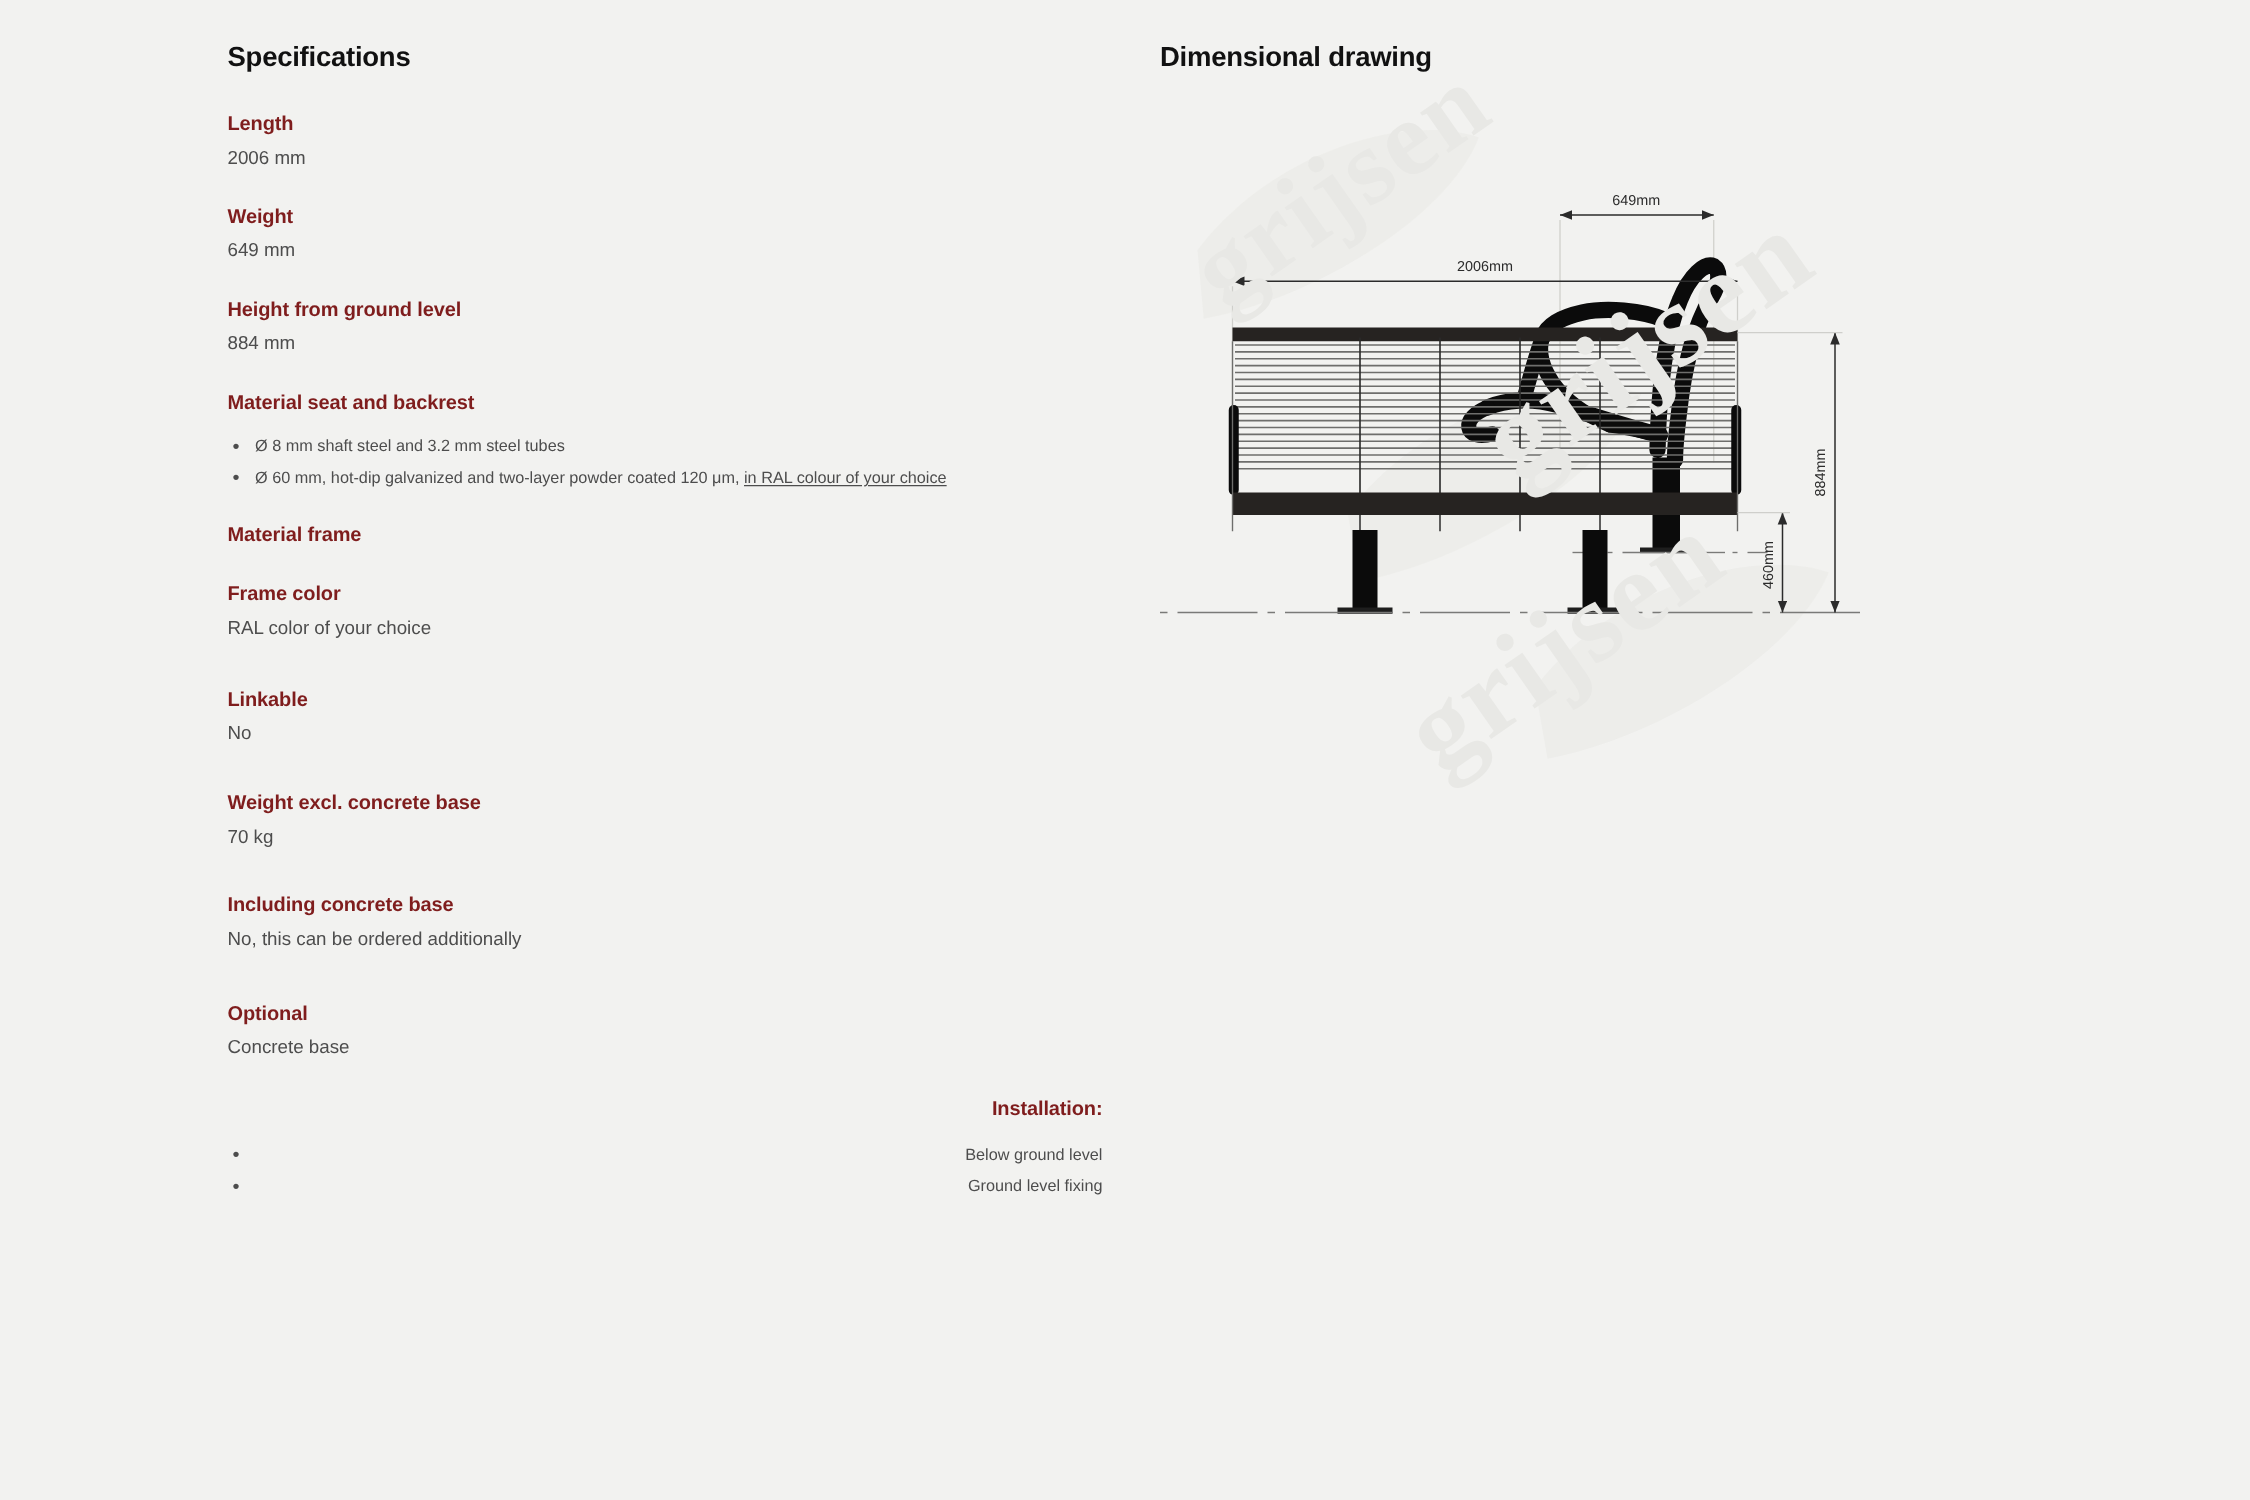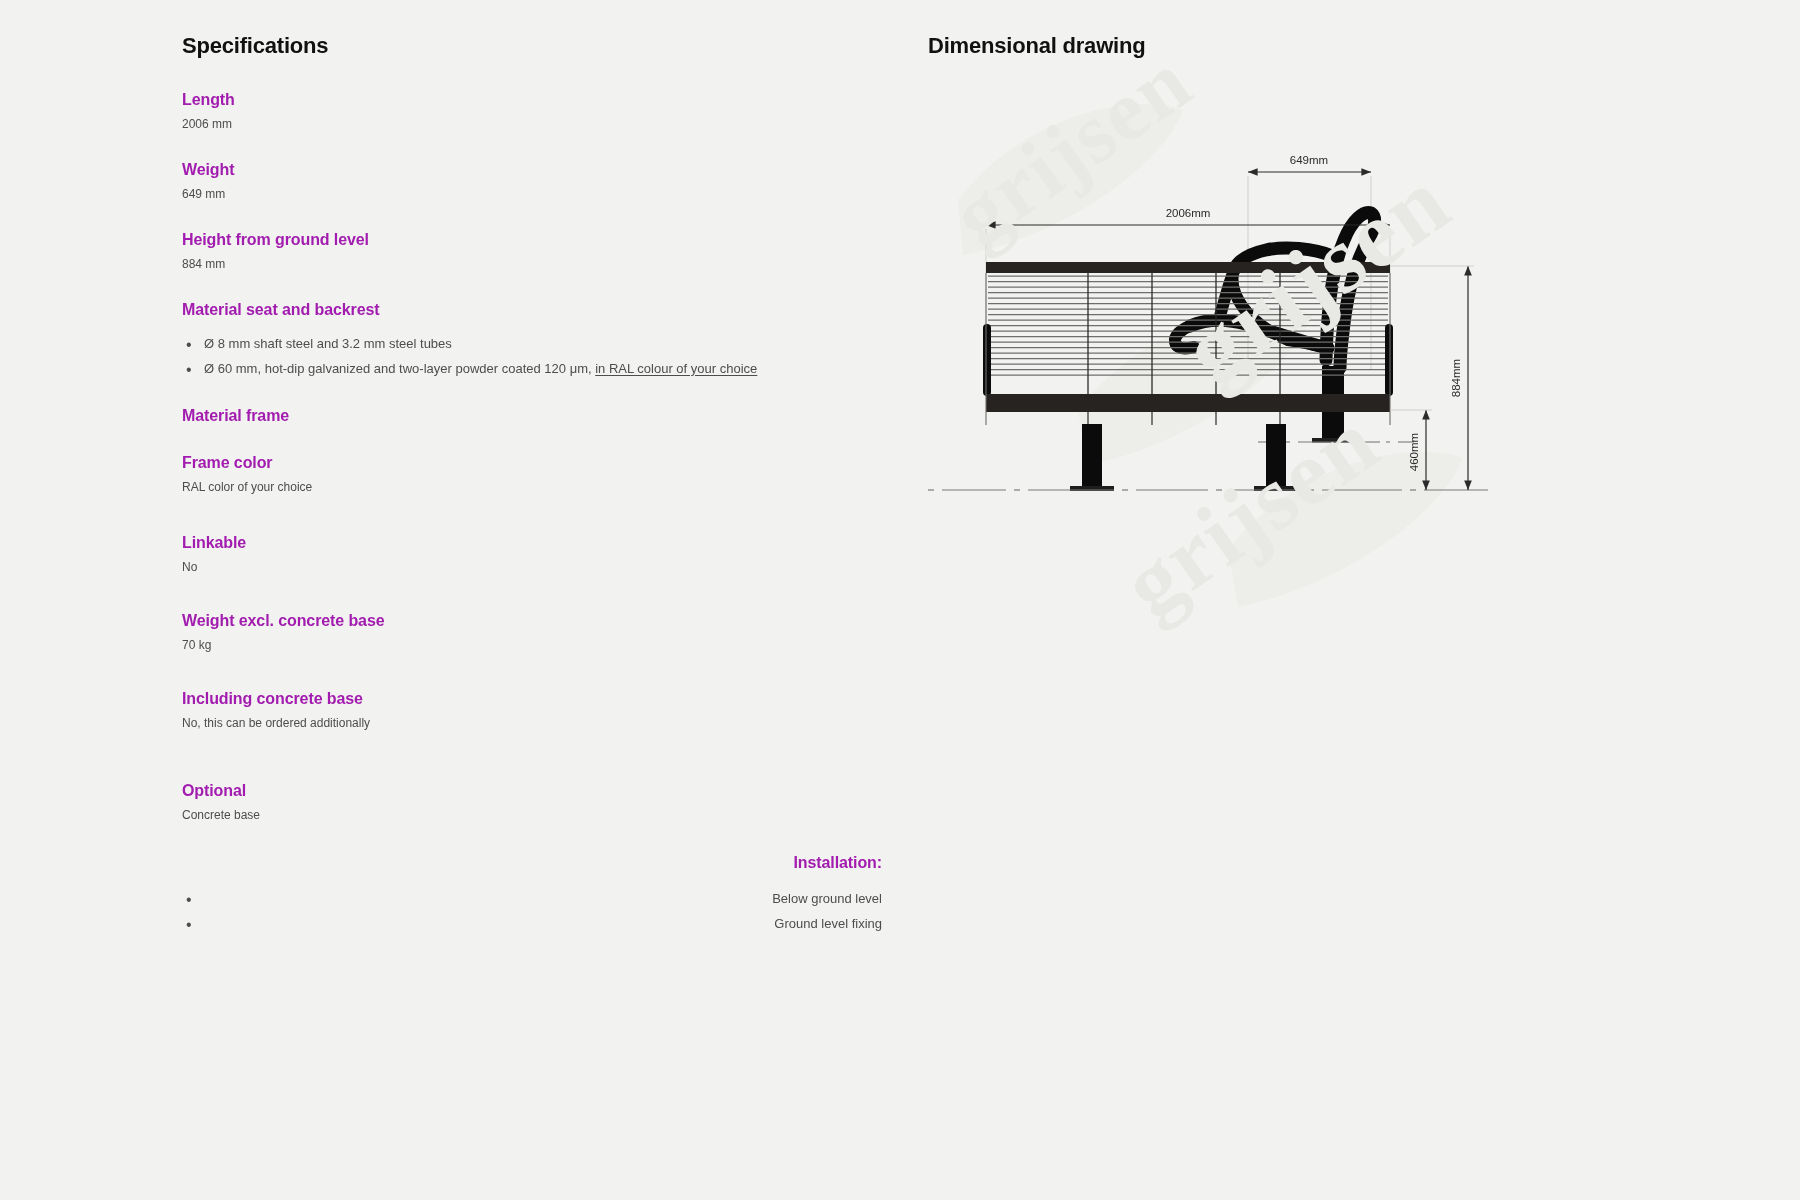--- a/index.html
+++ b/index.html
@@ -17,25 +17,25 @@
   .specs{
     position:absolute;left:182px;top:0;width:700px;
   }
   .col-title{
     font-size:22px;font-weight:bold;color:#111111;
     letter-spacing:-0.2px;margin:0;
     padding-top:33px;
   }
   .spec-block{margin-top:26px;}
   .spec-label{
-    font-size:16px;font-weight:bold;color:#a21caf;
+    font-size:16px;font-weight:bold;color:#7f1d1d;
     line-height:1.35;letter-spacing:-0.1px;
   }
   .spec-value{
-    font-size:12px;color:#4d4d4d;line-height:1.45;
+    font-size:15px;color:#4d4d4d;line-height:1.45;
     margin-top:5px;
   }
   ul.spec-list{
     list-style:none;margin:12px 0 0 0;padding:0;
   }
   ul.spec-list li{
     position:relative;padding-left:22px;
     font-size:13px;color:#4d4d4d;line-height:1.62;
     margin-bottom:4px;
   }
@@ -113,21 +113,21 @@
     <div class="spec-block" style="margin-top:34px;">
       <div class="spec-label">Weight excl. concrete base</div>
       <div class="spec-value">70 kg</div>
     </div>
 
     <div class="spec-block" style="margin-top:34px;">
       <div class="spec-label">Including concrete base</div>
       <div class="spec-value">No, this can be ordered additionally</div>
     </div>
 
-    <div class="spec-block" style="margin-top:48px;">
+    <div class="spec-block" style="margin-top:38px;">
       <div class="spec-label">Optional</div>
       <div class="spec-value">Concrete base</div>
     </div>
 
     <div class="spec-block" style="margin-top:28px;text-align:right;">
       <div class="spec-label">Installation:</div>
       <ul class="spec-list" style="margin-top:14px;">
         <li>
           <span>Below ground level</span>
         </li>

